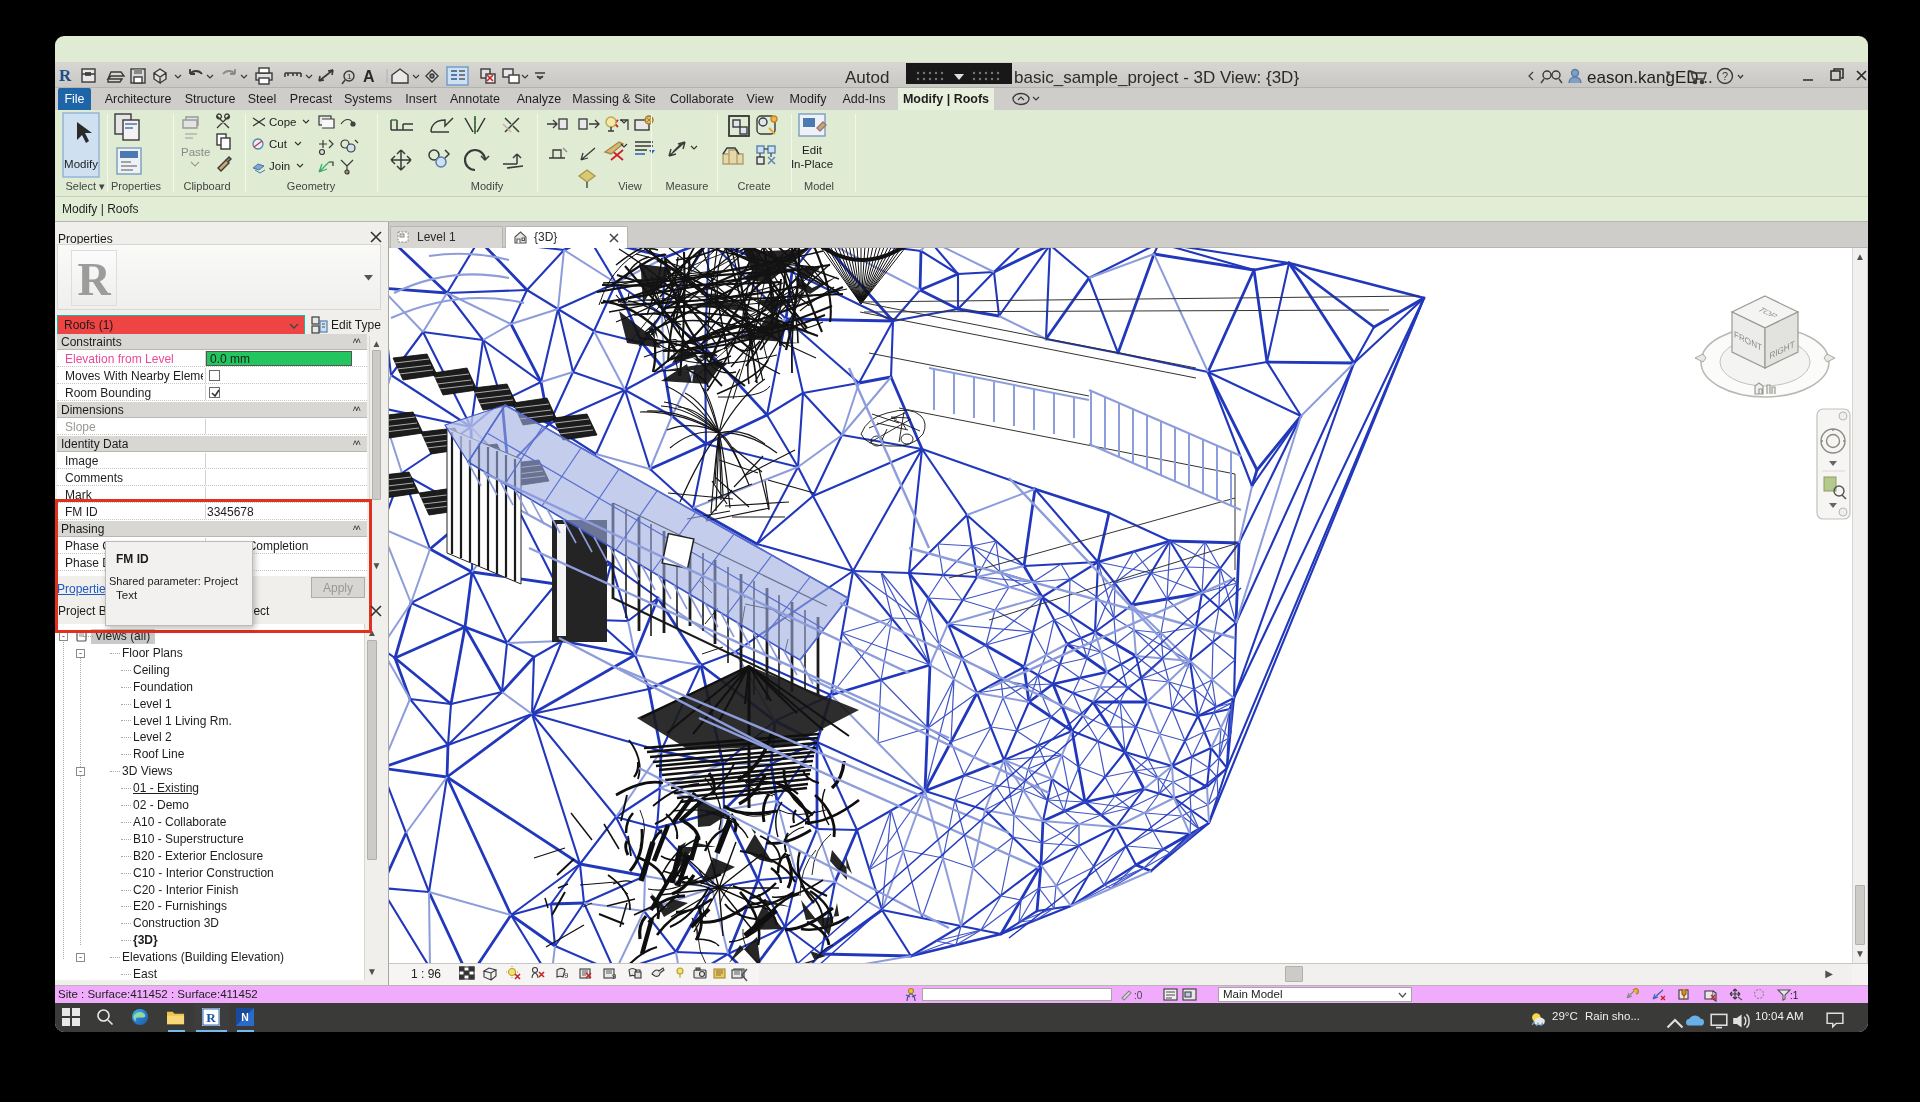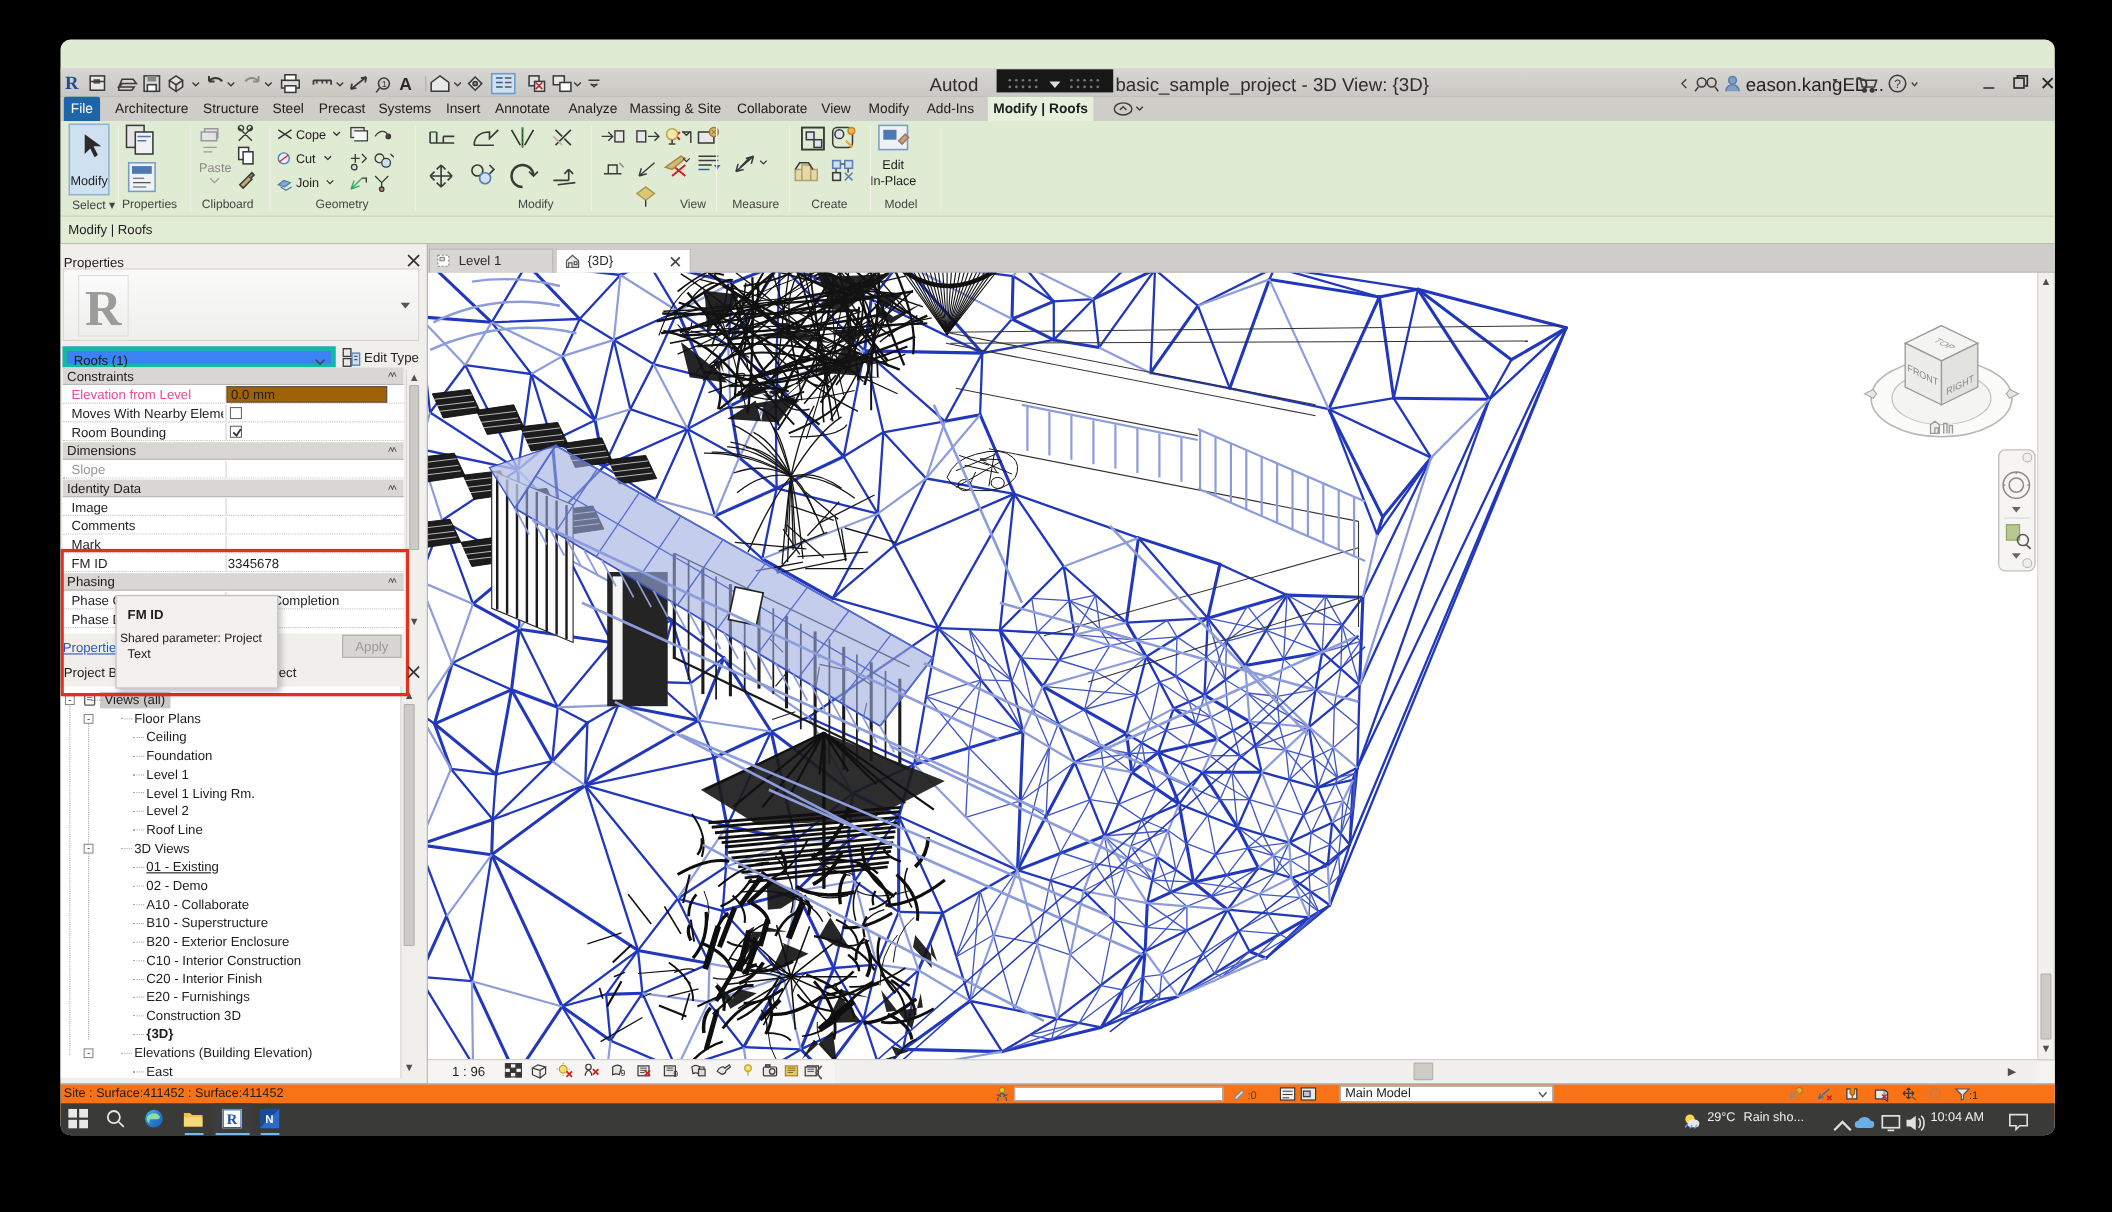--- a/index.html
+++ b/index.html
@@ -24,21 +24,21 @@
 .rlabel{position:absolute;top:70px;font-size:11px;color:#444;width:120px;margin-left:-60px;text-align:center}
 
 .obar{position:absolute;left:0;top:160px;width:100%;height:26px;background:#e2edd6;border-top:1px solid #c9cfba;border-bottom:1px solid #b8b6b2}
 .obar span{position:absolute;left:7px;top:5px;font-size:12px;color:#1e1e1e}
 
 .main{position:absolute;left:0;top:186px;width:100%;height:763px;background:#d4d2ce}
 
 .props{position:absolute;left:0;top:0;width:334px;height:763px;background:#f0efec;border-right:1px solid #a9a7a3}
 .ptitle{position:absolute;left:3px;font-size:12px;color:#1b1b1b}
 .typesel{position:absolute;left:2px;top:22px;width:324px;height:66px;background:linear-gradient(#fafaf9,#efefee);border:1px solid #d8d6d2}
-.combo{position:absolute;background:#3b82f6;border:4px solid #14b8a6;font-size:12px;color:#1b1b1b}
+.combo{position:absolute;background:#ef4444;border:1px solid #14b8a6;font-size:12px;color:#1b1b1b}
 .grid{position:absolute;left:2px;top:112px;width:310px;background:#fff}
 .grow{position:absolute;left:0;width:100%;height:16px;border-bottom:1px dotted #c8c6c2;font-size:12px;color:#1d1d1d}
 .ghead{background:#d9d7d3;border-bottom:1px solid #b9b7b3;color:#1b1b1b}
 .glabel{position:absolute;left:8px;top:1px;white-space:nowrap;overflow:hidden}
 .gval{position:absolute;left:150px;top:1px}
 .gcol{position:absolute;left:148px;top:0;width:1px;height:100%;background:#d4d2ce}
 .chev{position:absolute;right:8px;top:2px;font-size:9px;color:#333;letter-spacing:-2px}
 .cb{position:absolute;left:152px;top:2px;width:11px;height:11px;border:1px solid #6a6a6a;background:#fff}
 .redbox{position:absolute;left:0px;top:277px;width:317px;height:134px;border:3.5px solid #e2301f;z-index:40}
 .tip{position:absolute;left:50px;top:319px;width:148px;height:85px;background:#f2f1ef;border:1px solid #bdbbb7;box-shadow:2px 3px 6px rgba(0,0,0,0.25);z-index:41;font-size:12px;color:#1c1c1c}
@@ -55,21 +55,21 @@
 
 .canv{position:absolute;left:334px;top:0;width:1479px;height:763px;background:#cfcdc9}
 .vtabs{position:absolute;left:0;top:0;width:100%;height:26px;background:#cfcdc9;border-bottom:1px solid #b8b6b2}
 .vtab{position:absolute;top:4px;height:22px;font-size:12px;color:#2a2a2a}
 .cwhite{position:absolute;left:0;top:26px;width:1463px;height:715px;background:#fff}
 .vscroll{position:absolute;left:1463px;top:26px;width:15px;height:715px;background:#f1f0ee;border-left:1px solid #d8d6d2}
 .bstrip{position:absolute;left:0;top:741px;width:1479px;height:22px;background:#f4f3f1;border-top:1px solid #c8c6c2}
 .vcb{position:absolute;left:0;top:0;width:370px;height:22px;background:#f6f5f3;font-size:12px;color:#222}
 .hscroll{position:absolute;left:370px;top:0;width:1093px;height:22px;background:#f1f0ee}
 
-.status{position:absolute;left:0;top:949px;width:100%;height:34px;background:#f97316;border-top:1px solid #b8b6b2;font-size:11.5px;color:#1d1d1d}
+.status{position:absolute;left:0;top:949px;width:100%;height:34px;background:#f0abfc;border-top:1px solid #b8b6b2;font-size:11.5px;color:#1d1d1d}
 
 .tb{position:absolute;left:0;top:967px;width:100%;height:29px;background:#3a3a38}
 .tbi{position:absolute;top:5px;width:18px;height:18px}
 .tray{position:absolute;top:7px;font-size:11.5px;color:#f0f0f0}
 </style></head>
 <body>
 <div class="win">
 <div class="qat">
   <svg width="500" height="22" style="left:2px" viewBox="0 0 500 22" fill="none" stroke="#3a3a3a" stroke-width="1.4">
     <text x="2" y="16" fill="#1f4e8c" stroke="none" font-weight="bold" font-size="17" font-family="Liberation Serif">R</text>
@@ -428,21 +428,21 @@
         </svg>
 <div style="position:absolute;left:276px;top:96px;font-size:12px;color:#1b1b1b">Edit Type</div>
 <div class="grid" style="height:242px">
           <div class="grow ghead" style="top:0px">
             <span class="glabel" style="left:4px">Constraints</span>
             <span class="chev">˄˄</span>
           </div>
           <div class="grow" style="top:17px">
             <span class="glabel" style="color:#ec4899;max-width:138px">Elevation from Level</span>
             <span class="gcol"></span>
-            <span style="position:absolute;left:149px;top:0;width:146px;height:15px;background:#a16207;border:1px solid #555;font-size:12px;padding-left:3px">0.0 mm</span>
+            <span style="position:absolute;left:149px;top:0;width:146px;height:15px;background:#22c55e;border:1px solid #555;font-size:12px;padding-left:3px">0.0 mm</span>
           </div>
           <div class="grow" style="top:34px">
             <span class="glabel" style="color:#1d1d1d;max-width:138px">Moves With Nearby Eleme...</span>
             <span class="gcol"></span>
             <span class="cb"></span>
           </div>
           <div class="grow" style="top:51px">
             <span class="glabel" style="color:#1d1d1d;max-width:138px">Room Bounding</span>
             <span class="gcol"></span>
             <span class="cb"><svg width="11" height="11" fill="none" stroke="#333" stroke-width="1.6">

